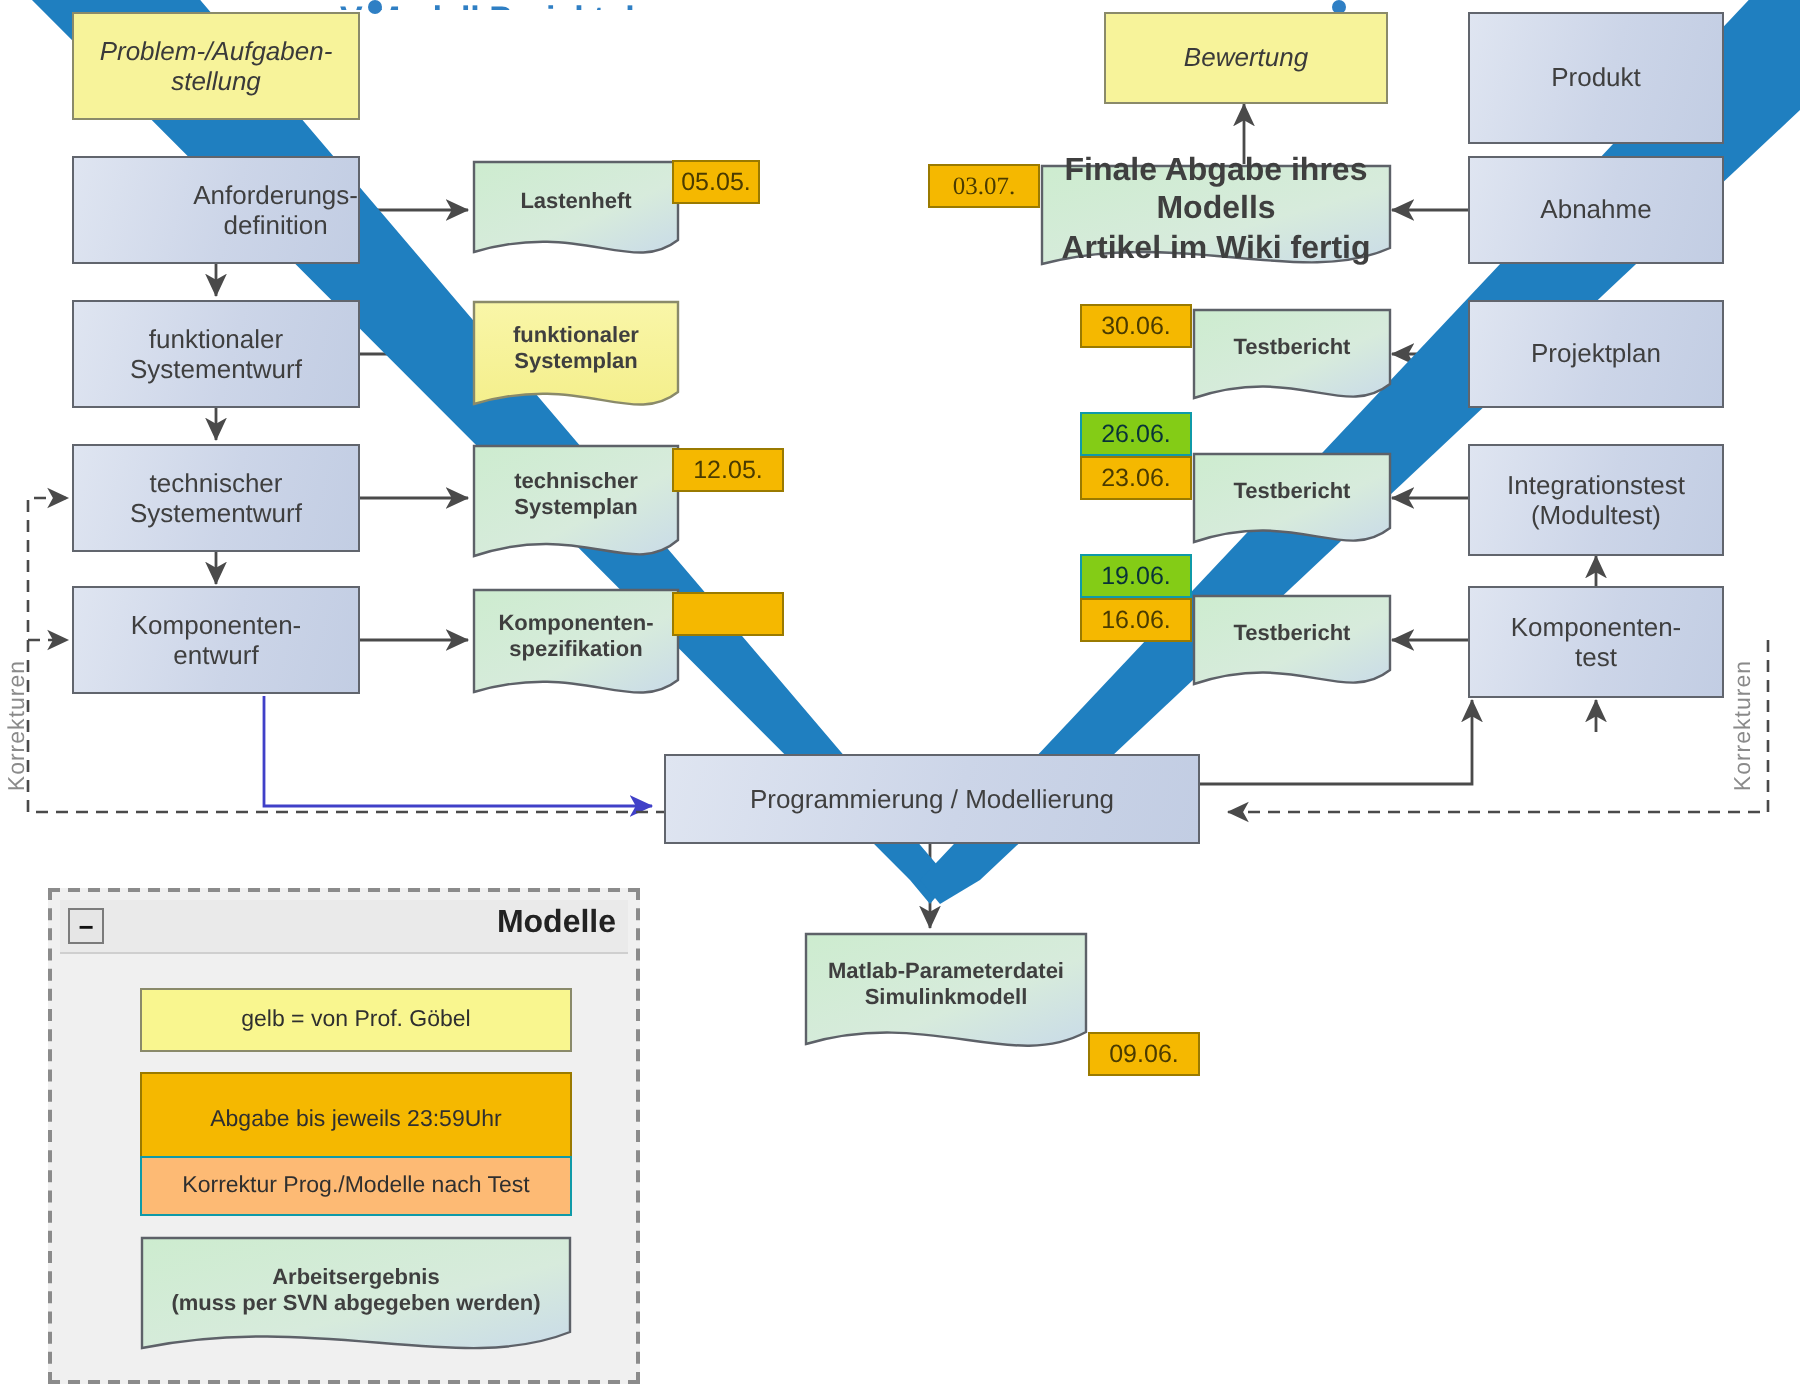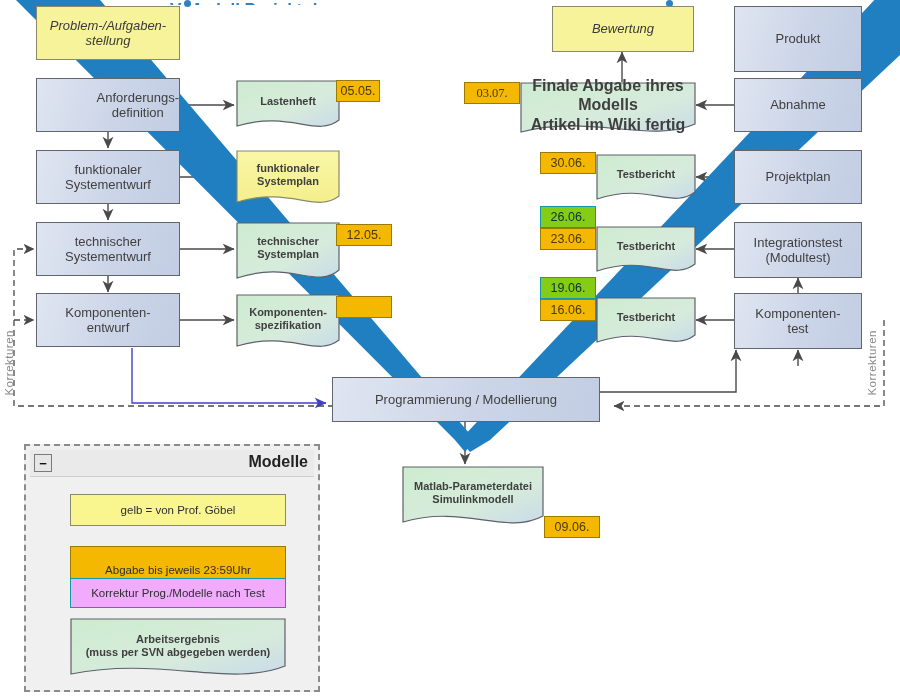--- a/index.html
+++ b/index.html
@@ -272,25 +272,25 @@
   <div id="legend">
     <div id="legend-bar">
       <div id="legend-collapse">−</div>
       <div id="legend-title">Modelle</div>
     </div>
 
     <div class="leg-item" style="top:48px;height:32px;background:#f9f68f;">
       <span>gelb = von Prof. Göbel</span>
     </div>
 
-    <div class="leg-item" style="top:100px;height:49px;background:#f5b800;border-color:#9a7a00;">
+    <div class="leg-item" style="top:90px;height:49px;background:#f5b800;border-color:#9a7a00;">
       <span>Abgabe bis jeweils 23:59Uhr</span>
     </div>
 
-    <div class="leg-item" style="top:132px;height:30px;background:#f0abfc;border-color:#0f9aa8;">
+    <div class="leg-item" style="top:132px;height:30px;background:#fdba74;border-color:#0f9aa8;">
       <span>Korrektur Prog./Modelle nach Test</span>
     </div>
 
     <div class="doc-wrap" style="left:44px;top:172px;">
       <svg width="216" height="68">
           <path d="M1,1 L215,1 L215,48 C160,70 90,38 1,56 Z" fill="url(#resg)" stroke="#5d6168" stroke-width="1.2"></path>
         </svg>
       <div class="doc-text" style="height:56px;white-space:pre-line;">Arbeitsergebnis
 (muss per SVN abgegeben werden)</div>
     </div>

